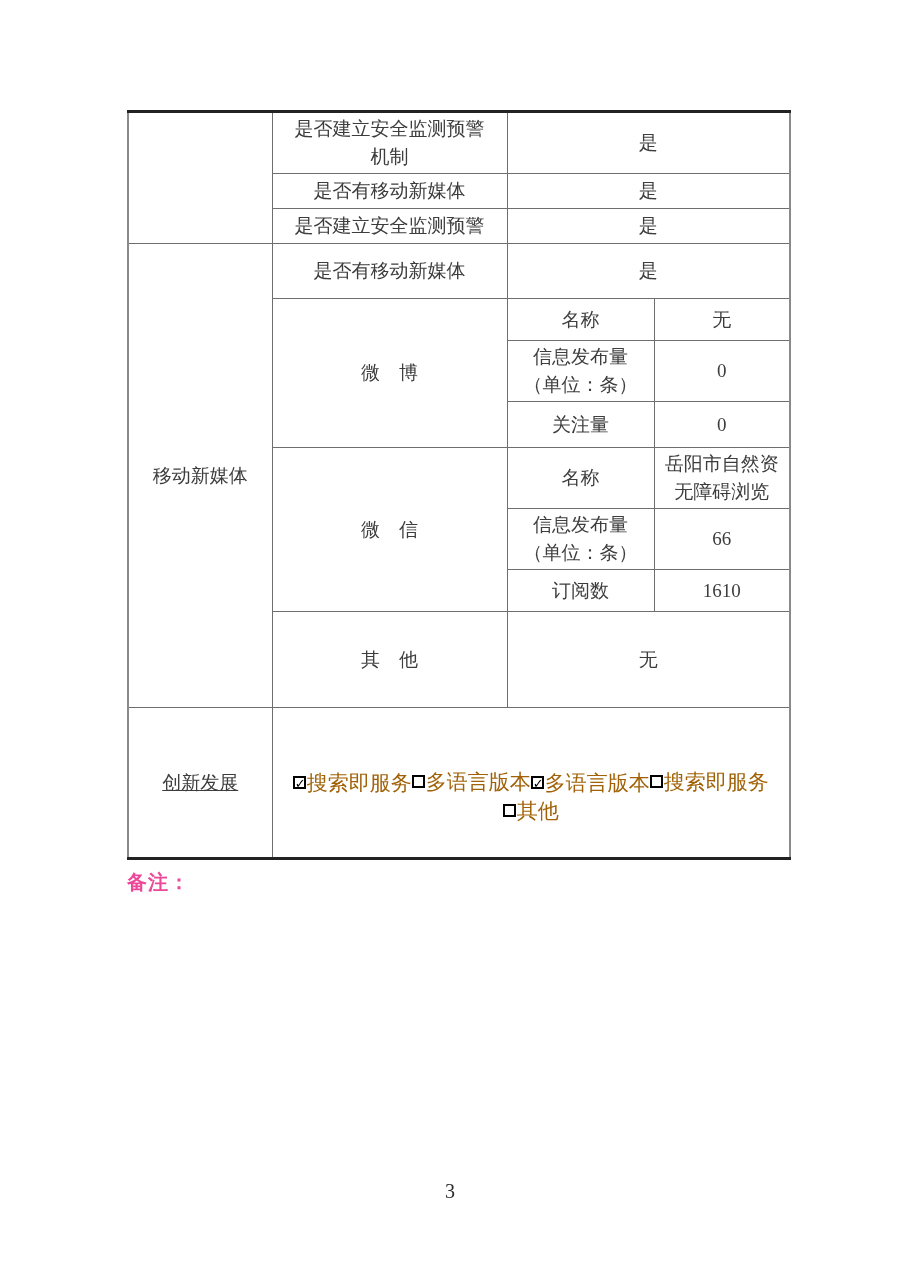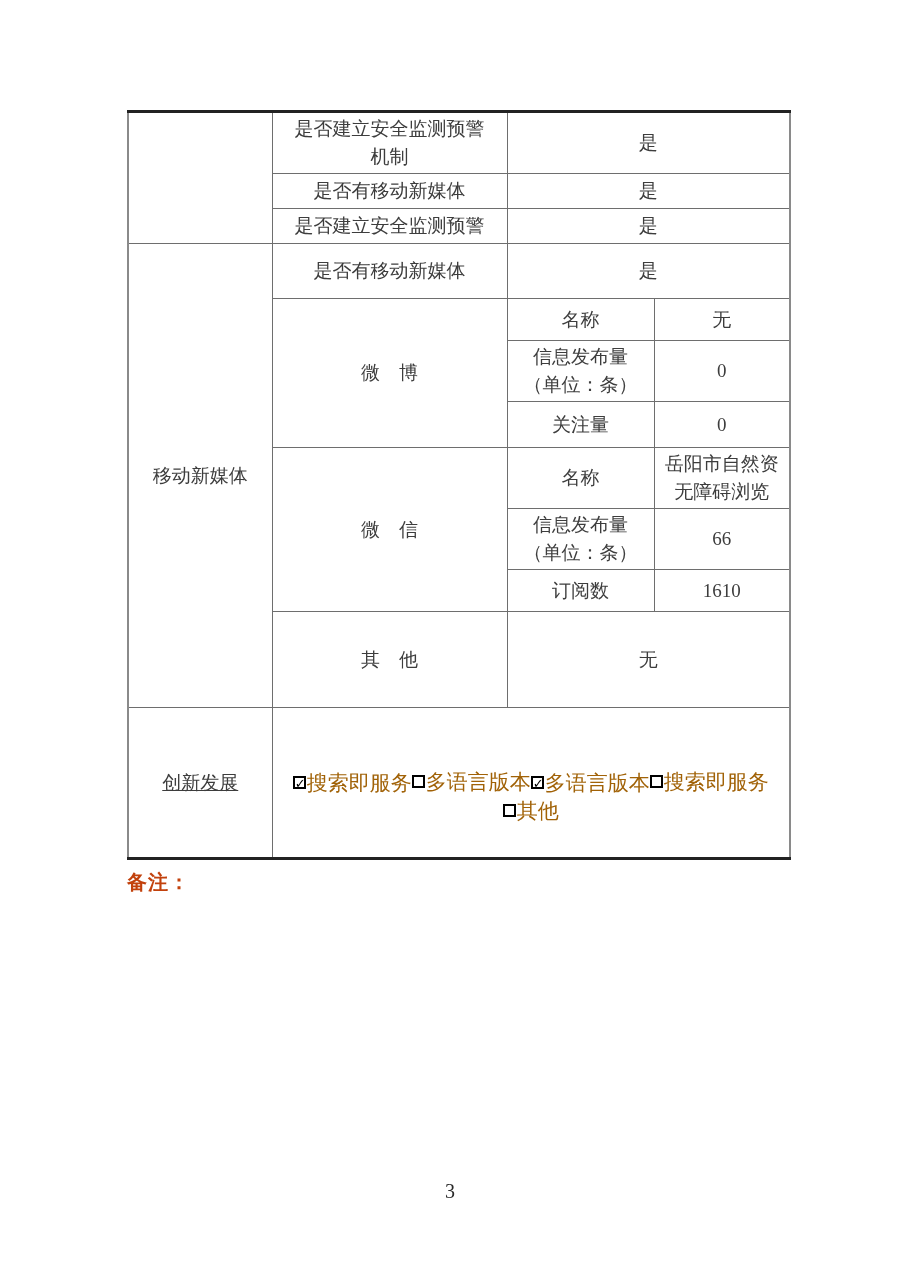--- a/index.html
+++ b/index.html
@@ -62,21 +62,21 @@
     vertical-align: -2px;
     font-family: "DejaVu Sans", sans-serif;
   }
   .cb-label { font-size: 21px; color: #a16207; }
   .note-label {
     position: absolute;
     left: 127px;
     top: 869px;
     font-size: 20px;
     font-weight: bold;
-    color: #c2410c;
+    color: #ec4899;
     letter-spacing: 1px;
   }
   .page-number {
     position: absolute;
     left: 0;
     top: 1180px;
     width: 100%;
     text-align: center;
     font-size: 20px;
     color: #2a2a2a;

